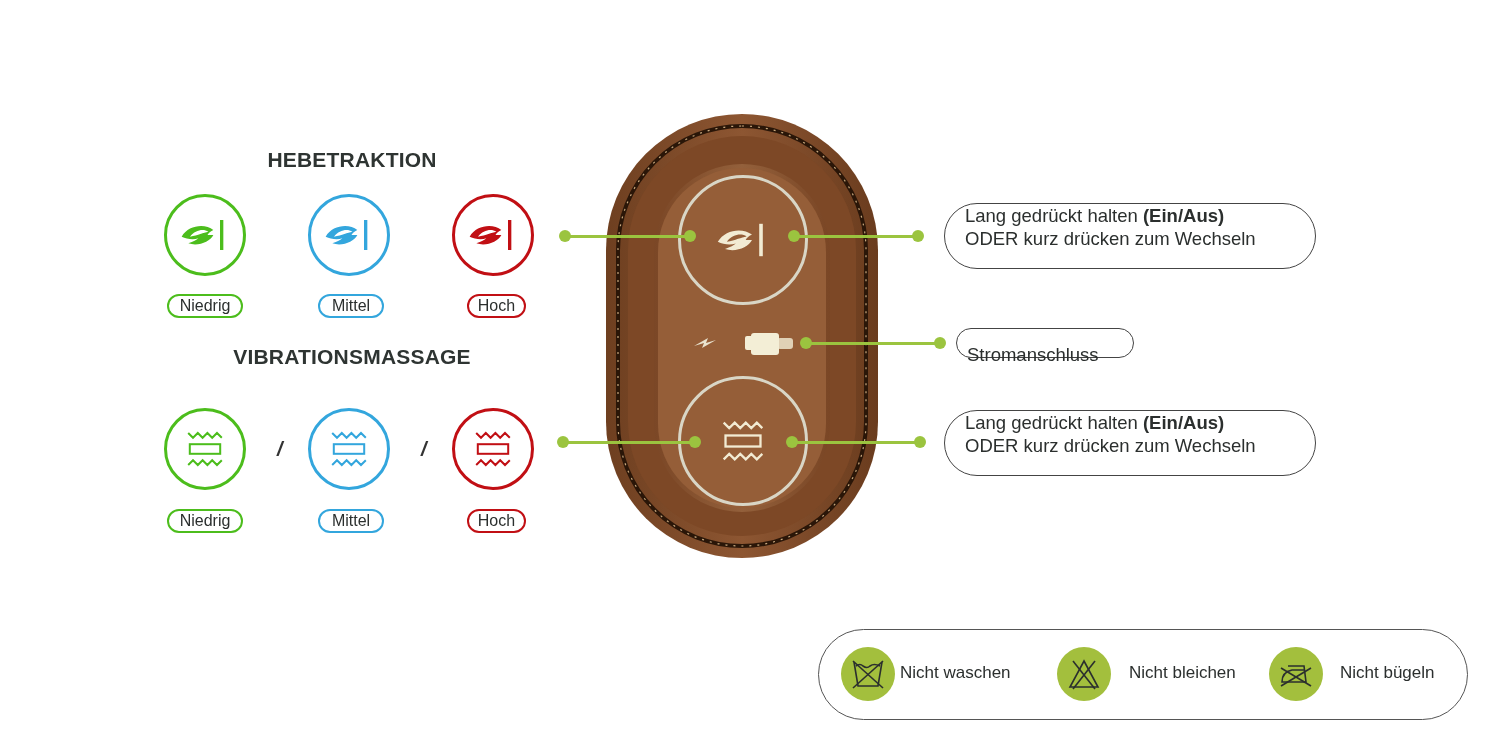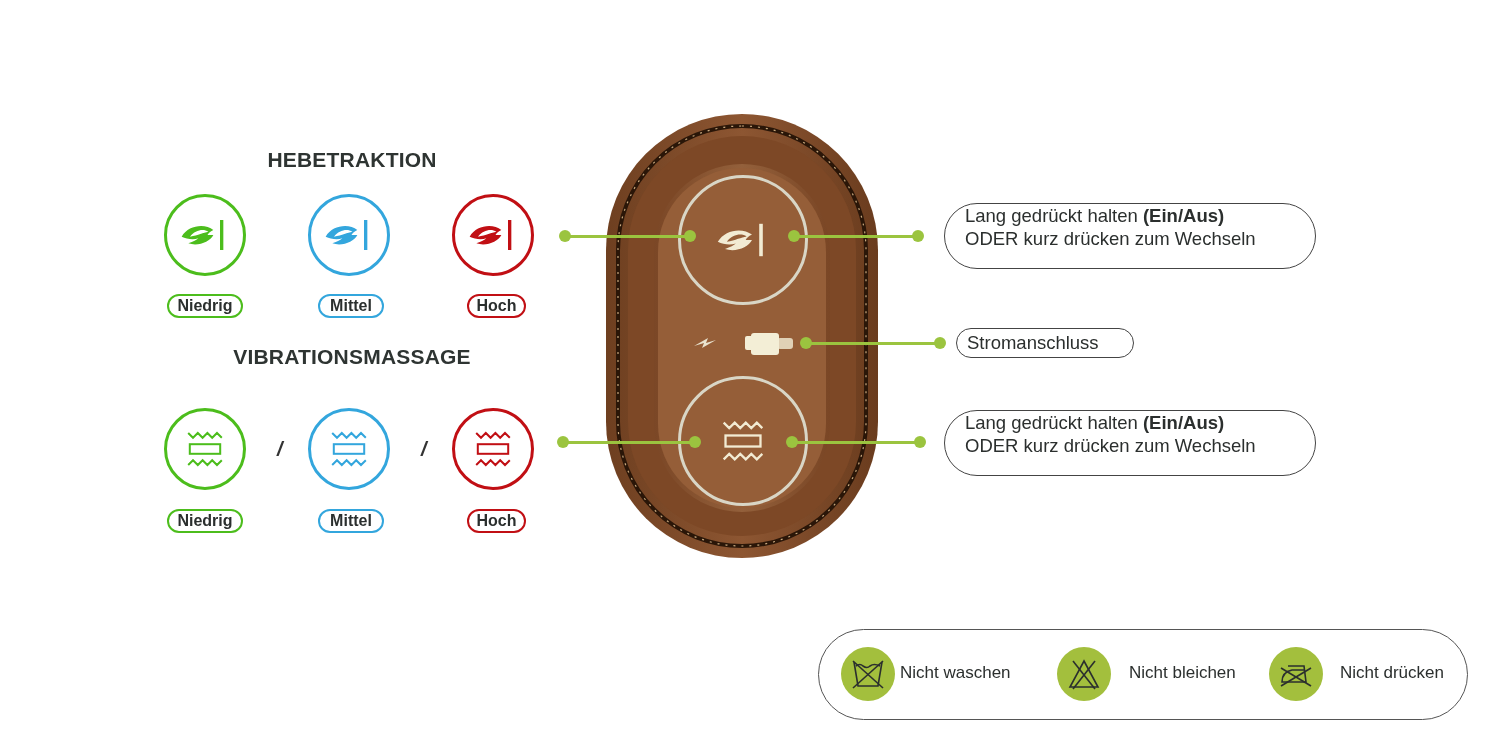--- a/index.html
+++ b/index.html
@@ -1,20 +1,20 @@
 <!DOCTYPE html>
 <html><head>
 <meta charset="utf-8">
 <style>
   html, body { margin:0; padding:0; background:#ffffff; }
   body { width:1500px; height:749px; position:relative; overflow:hidden; font-family:"Liberation Sans", sans-serif; color:#2b2f2e; }
   .abs { position:absolute; }
   .section-title { position:absolute; font-weight:bold; font-size:21px; color:#2e3432; letter-spacing:0.2px; text-align:center; }
   .level-circle { position:absolute; width:82px; height:82px; border-radius:50%; border:3px solid; box-sizing:border-box; background:#fff; display:flex; align-items:center; justify-content:center; }
-  .level-pill { position:absolute; height:24px; border:2px solid; border-radius:13px; box-sizing:border-box; background:#fff; font-size:16px; color:#2b2f2e; display:flex; align-items:center; justify-content:center; padding:0 8px;font-weight:bold; }
+  .level-pill { position:absolute; height:24px; border:2px solid; border-radius:13px; box-sizing:border-box; background:#fff; font-size:16px; color:#2b2f2e; display:flex; align-items:center; justify-content:center; padding:0 8px; }
   .sep { position:absolute; font-size:20px; font-weight:bold; color:#333; font-style:italic; }
   .callout { position:absolute; border:1.5px solid #444; border-radius:34px; background:#fff; box-sizing:border-box; font-size:18.5px; line-height:23px; color:#2b2f2e; padding:0 20px; }
   .callout b { font-weight:bold; }
   .care-box { position:absolute; left:818px; top:629px; width:650px; height:91px; border:1.5px solid #555; border-radius:46px; box-sizing:border-box; background:#fff; }
   .care-icon { position:absolute; width:54px; height:54px; border-radius:50%; background:#a3bf3d; display:flex; align-items:center; justify-content:center; }
   .care-label { position:absolute; font-size:17px; color:#2b2f2e; }
   .connector { position:absolute; height:3px; background:#9bc43f; }
   .dot { position:absolute; width:12px; height:12px; border-radius:50%; background:#9bc43f; }
 </style>
 </head>
@@ -146,21 +146,21 @@
 
 <div class="connector" style="left:792px; top:441px; width:128px;"></div>
 <div class="dot" style="left:786px; top:436px;"></div>
 <div class="dot" style="left:914px; top:436px;"></div>
 
 <div class="callout" style="left:944px; top:203px; width:372px; height:66px;">
   <div><span>Lang gedrückt halten </span><b>(Ein/Aus)</b></div>
   <div>ODER kurz drücken zum Wechseln</div>
 </div>
 
-<div class="callout" style="left:956px; top:328px; width:178px; height:30px; padding:2px 10px; border-radius:15px;">
+<div class="callout" style="left:956px; top:328px; width:178px; height:30px; padding:14px 10px; border-radius:15px;">
   <span>Stromanschluss</span>
 </div>
 
 <div class="callout" style="left:944px; top:410px; width:372px; height:66px;">
   <div><span>Lang gedrückt halten </span><b>(Ein/Aus)</b></div>
   <div>ODER kurz drücken zum Wechseln</div>
 </div>
 
 <div class="care-box">
   <div class="care-icon" style="left:22px; top:17px;">
@@ -182,14 +182,14 @@
   </div>
   <div class="care-label" style="left:310px; top:33px;">Nicht bleichen</div>
 
   <div class="care-icon" style="left:450px; top:17px;">
     <svg width="36" height="32" viewBox="0 0 36 32">
       <path d="M10 8 L26 8 L28 24 L4 24 Q4 14 14 12 L26 12" fill="none" stroke="#2b2f2e" stroke-width="1.6"></path>
       <line x1="3" y1="10" x2="33" y2="28" stroke="#2b2f2e" stroke-width="1.6"></line>
       <line x1="33" y1="10" x2="3" y2="28" stroke="#2b2f2e" stroke-width="1.6"></line>
     </svg>
   </div>
-  <div class="care-label" style="left:521px; top:33px;">Nicht drücken</div>
+  <div class="care-label" style="left:521px; top:33px;">Nicht bügeln</div>
 </div>
 
 </body></html>

